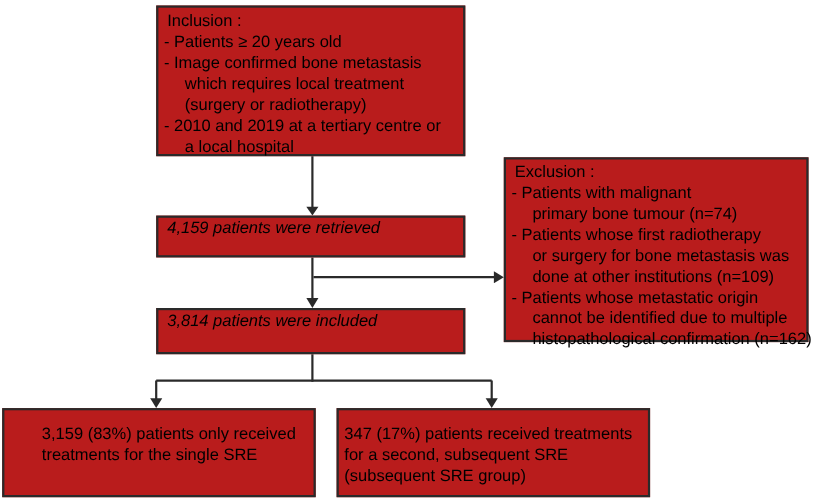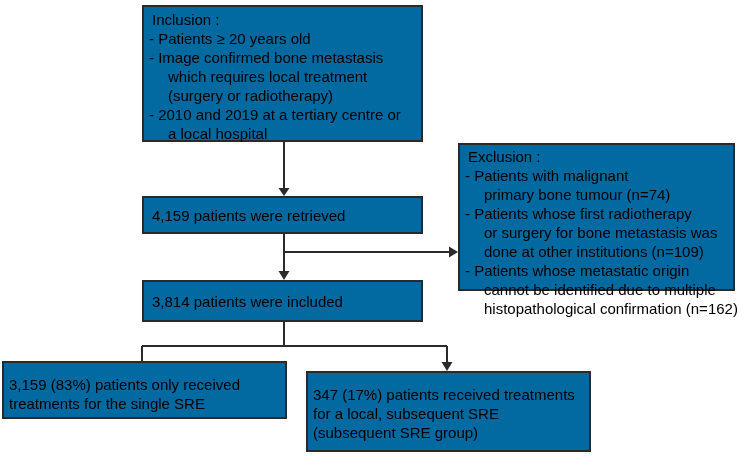--- a/index.html
+++ b/index.html
@@ -16,37 +16,37 @@
     overflow: hidden;
   }
   .connectors {
     position: absolute;
     left: 0; top: 0;
     width: 739px; height: 456px;
     pointer-events: none;
   }
   .fbox {
     position: absolute;
-    background: #0369a1;
+    background: #b91c1c;
     border: 2px solid #2a2a2a;
     font-size: 15px;
     line-height: 19px;
     color: #000000;
   }
   .fbox .ln { white-space: nowrap; }
   
   .ln.i0 { padding-left: 8px; }
   .ln.i1 { padding-left: 5px; }
   .ln.i2 { padding-left: 24px; }
-  .vcenter { display: flex; align-items: center; }
+  .vcenter { display: flex; align-items: flex-start; font-style: italic; }
   #box-inclusion  { left: 142px; top: 5px;   width: 281px; height: 137px; padding-top: 3px; }
   #box-retrieved  { left: 142px; top: 196px; width: 281px; height: 38px; }
   #box-included   { left: 142px; top: 280px; width: 281px; height: 42px; }
-  #box-exclusion  { left: 458px; top: 143px; width: 277px; height: 148px; padding-top: 2px; }
-  #box-single     { left: 2px;   top: 361px; width: 285px; height: 58px; padding-top: 12px; }
+  #box-exclusion  { left: 458px; top: 143px; width: 277px; height: 168px; padding-top: 2px; }
+  #box-single     { left: 2px;   top: 371px; width: 285px; height: 81px; padding-top: 12px; padding-left: 29px; }
   #box-subsequent { left: 306px; top: 371px; width: 285px; height: 81px; padding-top: 12px; }
 </style>
 </head>
 <body>
 
 <div class="canvas">
 
   <svg class="connectors" viewBox="0 0 739 456" aria-hidden="true">
     <g stroke="#2a2a2a" stroke-width="2" fill="#2a2a2a">
       <line x1="284" y1="142" x2="284" y2="189"></line>
@@ -99,17 +99,17 @@
     <div class="ln i2">histopathological confirmation (n=162)</div>
   </div>
 
   <div class="fbox" id="box-single">
     <div class="ln i1">3,159 (83%) patients only received</div>
     <div class="ln i1">treatments for the single SRE</div>
   </div>
 
   <div class="fbox" id="box-subsequent">
     <div class="ln i1">347 (17%) patients received treatments</div>
-    <div class="ln i1">for a local, subsequent SRE</div>
+    <div class="ln i1">for a second, subsequent SRE</div>
     <div class="ln i1">(subsequent SRE group)</div>
   </div>
 
 </div>
 
 </body></html>

